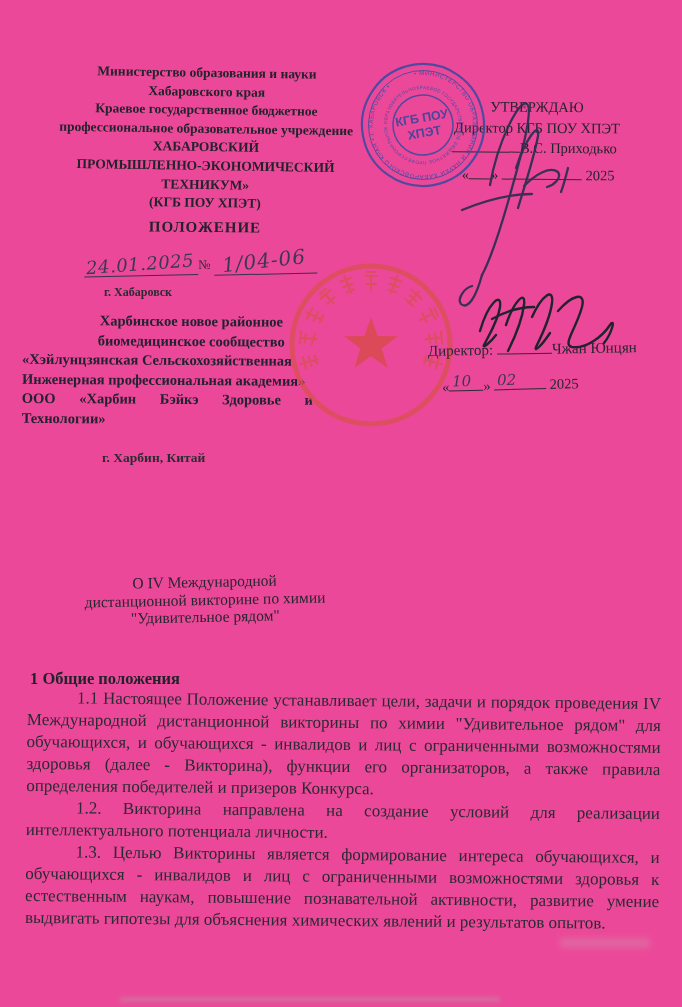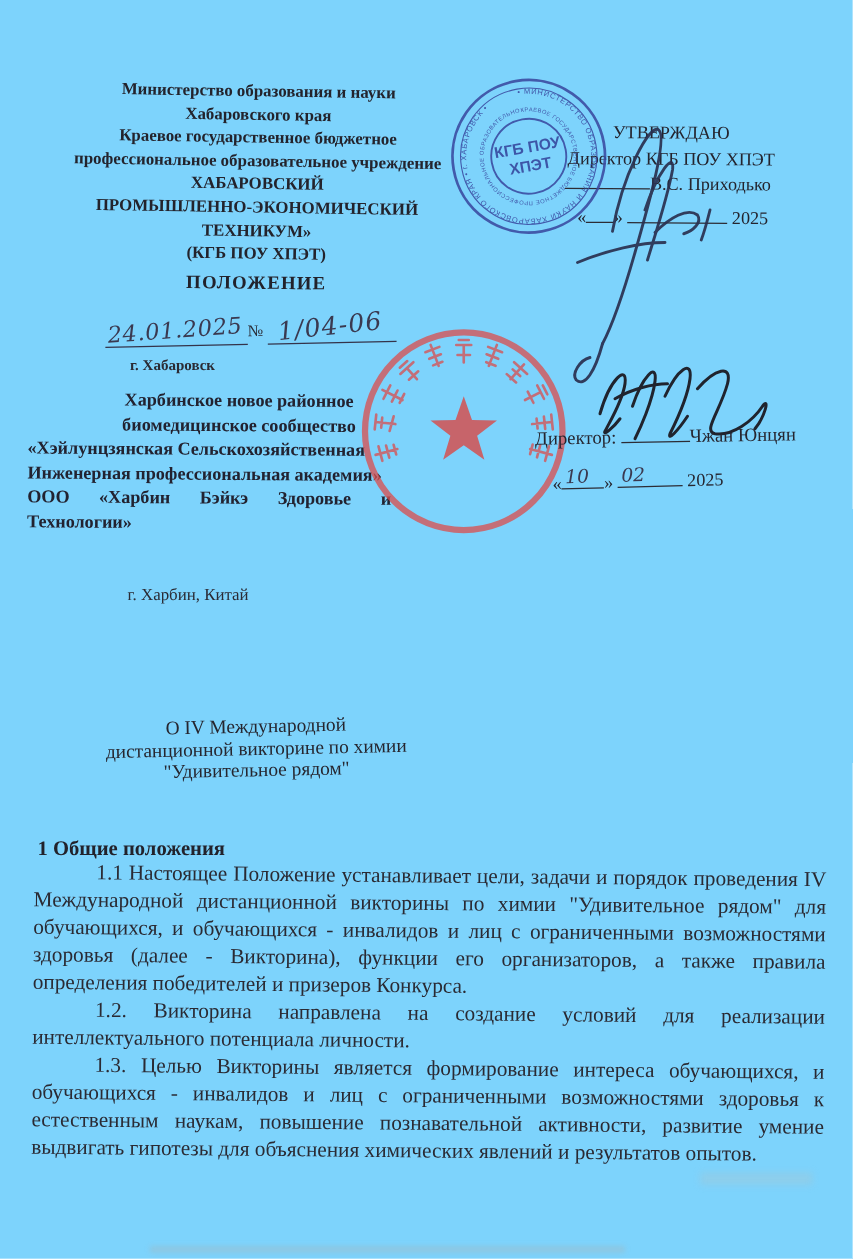--- a/index.html
+++ b/index.html
@@ -1,19 +1,19 @@
 <!DOCTYPE html>
 <html><head>
 <meta charset="utf-8">
 <style>
   html,body{margin:0;padding:0;}
   .page{
     position:relative;
     width:682px;height:1007px;
-    background:#7dd3fc;
+    background:#ec4899;
     overflow:hidden;
     font-family:"Liberation Serif", serif;
     color:#262630;
   }
   .abs{position:absolute;}
 
   
   .org-header{
     left:30px;top:64px;width:352px;
     text-align:center;font-weight:bold;
@@ -52,21 +52,21 @@
   
   .partner{left:22px;top:312px;width:338px;font-weight:bold;
     font-size:14.5px;line-height:19.5px;color:#222230;transform:rotate(0.4deg);}
   .partner .c{text-align:center;}
   .partner .j{word-spacing:20px;}
 
   
   .director-line{left:428px;top:340px;font-size:15px;transform:rotate(-1deg);white-space:nowrap;}
   .director-date{left:442px;top:376px;font-size:14.5px;transform:rotate(-1.5deg);white-space:nowrap;}
   .director-date .hand,.director-line + * .hand{font-size:15px;}
-  .harbin-city{left:102px;top:468px;font-weight:normal;font-size:13.5px;color:#2b2b34;}
+  .harbin-city{left:102px;top:450px;font-weight:bold;font-size:13.5px;color:#2b2b34;}
 
   
   .doc-title{left:55px;top:573px;width:300px;text-align:center;
     font-size:15.5px;line-height:17.5px;color:#26262f;transform:rotate(-1.2deg);}
 
   
   .section-heading{left:30px;top:669px;width:606px;text-align:left;
     font-weight:bold;font-size:16.5px;color:#22222b;}
   .body-text{
     left:26px;top:690px;width:634px;

